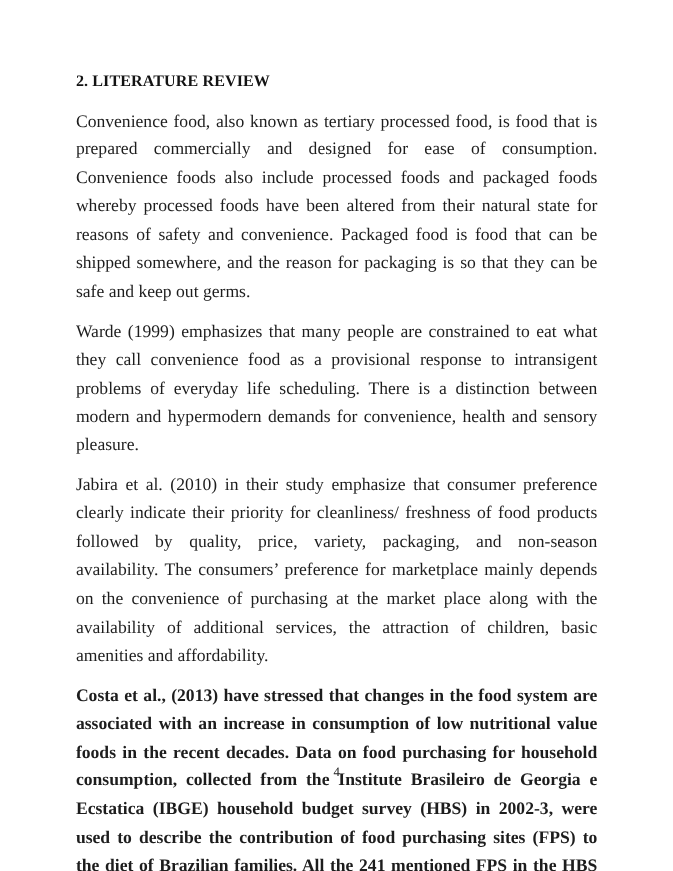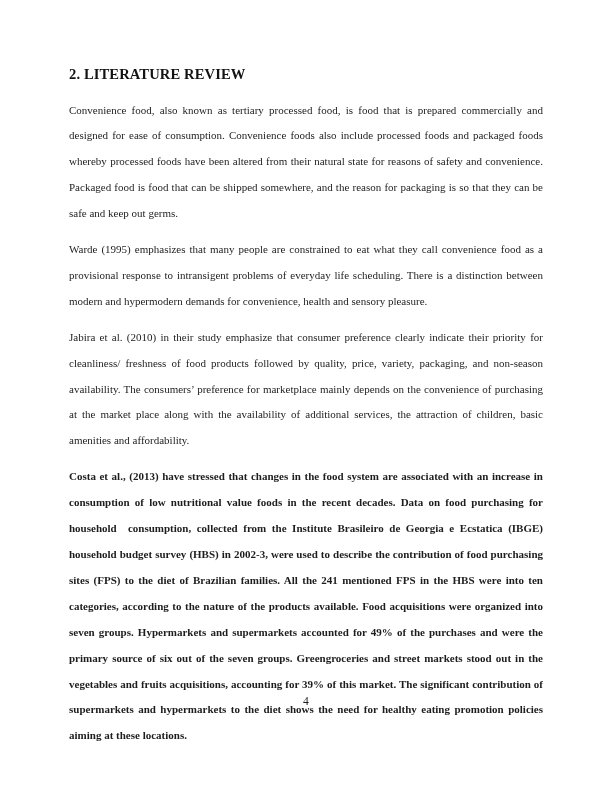--- a/index.html
+++ b/index.html
@@ -38,21 +38,21 @@
     font-size: 14.6px;
     font-weight: bold;
     line-height: 1.2;
     letter-spacing: 0.1px;
     margin: 0 0 14px 0;
     text-align: left;
     color: #131313;
   }
 
   .body-par {
-    font-size: 11px;
+    font-size: 16px;
     line-height: 25.9px;
     text-align: justify;
     text-justify: inter-word;
     margin: 0 0 10px 0;
     color: #1d1d1d;
     white-space: pre-wrap;
     hyphens: none;
   }
 
   .body-par:last-of-type {
@@ -75,21 +75,21 @@
 <body>
 
 <div class="page">
 
   <div class="content">
 
     <h1 class="section-heading">2. LITERATURE REVIEW</h1>
 
     <p class="body-par">Convenience food, also known as tertiary processed food, is food that is prepared commercially and designed for ease of consumption. Convenience foods also include processed foods and packaged foods whereby processed foods have been altered from their natural state for reasons of safety and convenience. Packaged food is food that can be shipped somewhere, and the reason for packaging is so that they can be safe and keep out germs.</p>
 
-    <p class="body-par">Warde (1995) emphasizes that many people are constrained to eat what they call convenience food as a provisional response to intransigent problems of everyday life scheduling. There is a distinction between modern and hypermodern demands for convenience, health and sensory pleasure.</p>
+    <p class="body-par">Warde (1999) emphasizes that many people are constrained to eat what they call convenience food as a provisional response to intransigent problems of everyday life scheduling. There is a distinction between modern and hypermodern demands for convenience, health and sensory pleasure.</p>
 
     <p class="body-par">Jabira et al. (2010) in their study emphasize that consumer preference clearly indicate their priority for cleanliness/ freshness of food products followed by quality, price, variety, packaging, and non-season availability. The consumers’ preference for marketplace mainly depends on the convenience of purchasing at the market place along with the availability of additional services, the attraction of children, basic amenities and affordability.</p>
 
     <p class="body-par">Costa et al., (2013) have stressed that changes in the food system are associated with an increase in consumption of low nutritional value foods in the recent decades. Data on food purchasing for household  consumption, collected from the Institute Brasileiro de Georgia e Ecstatica (IBGE) household budget survey (HBS) in 2002-3, were used to describe the contribution of food purchasing sites (FPS) to the diet of Brazilian families. All the 241 mentioned FPS in the HBS were into ten categories, according to the nature of the products available. Food acquisitions were organized into seven groups. Hypermarkets and supermarkets accounted for 49% of the purchases and were the primary source of six out of the seven groups. Greengroceries and street markets stood out in the vegetables and fruits acquisitions, accounting for 39% of this market. The significant contribution of supermarkets and hypermarkets to the diet shows the need for healthy eating promotion policies aiming at these locations.</p>
 
   </div>
 
   <div class="page-number">4</div>
 
 </div>

